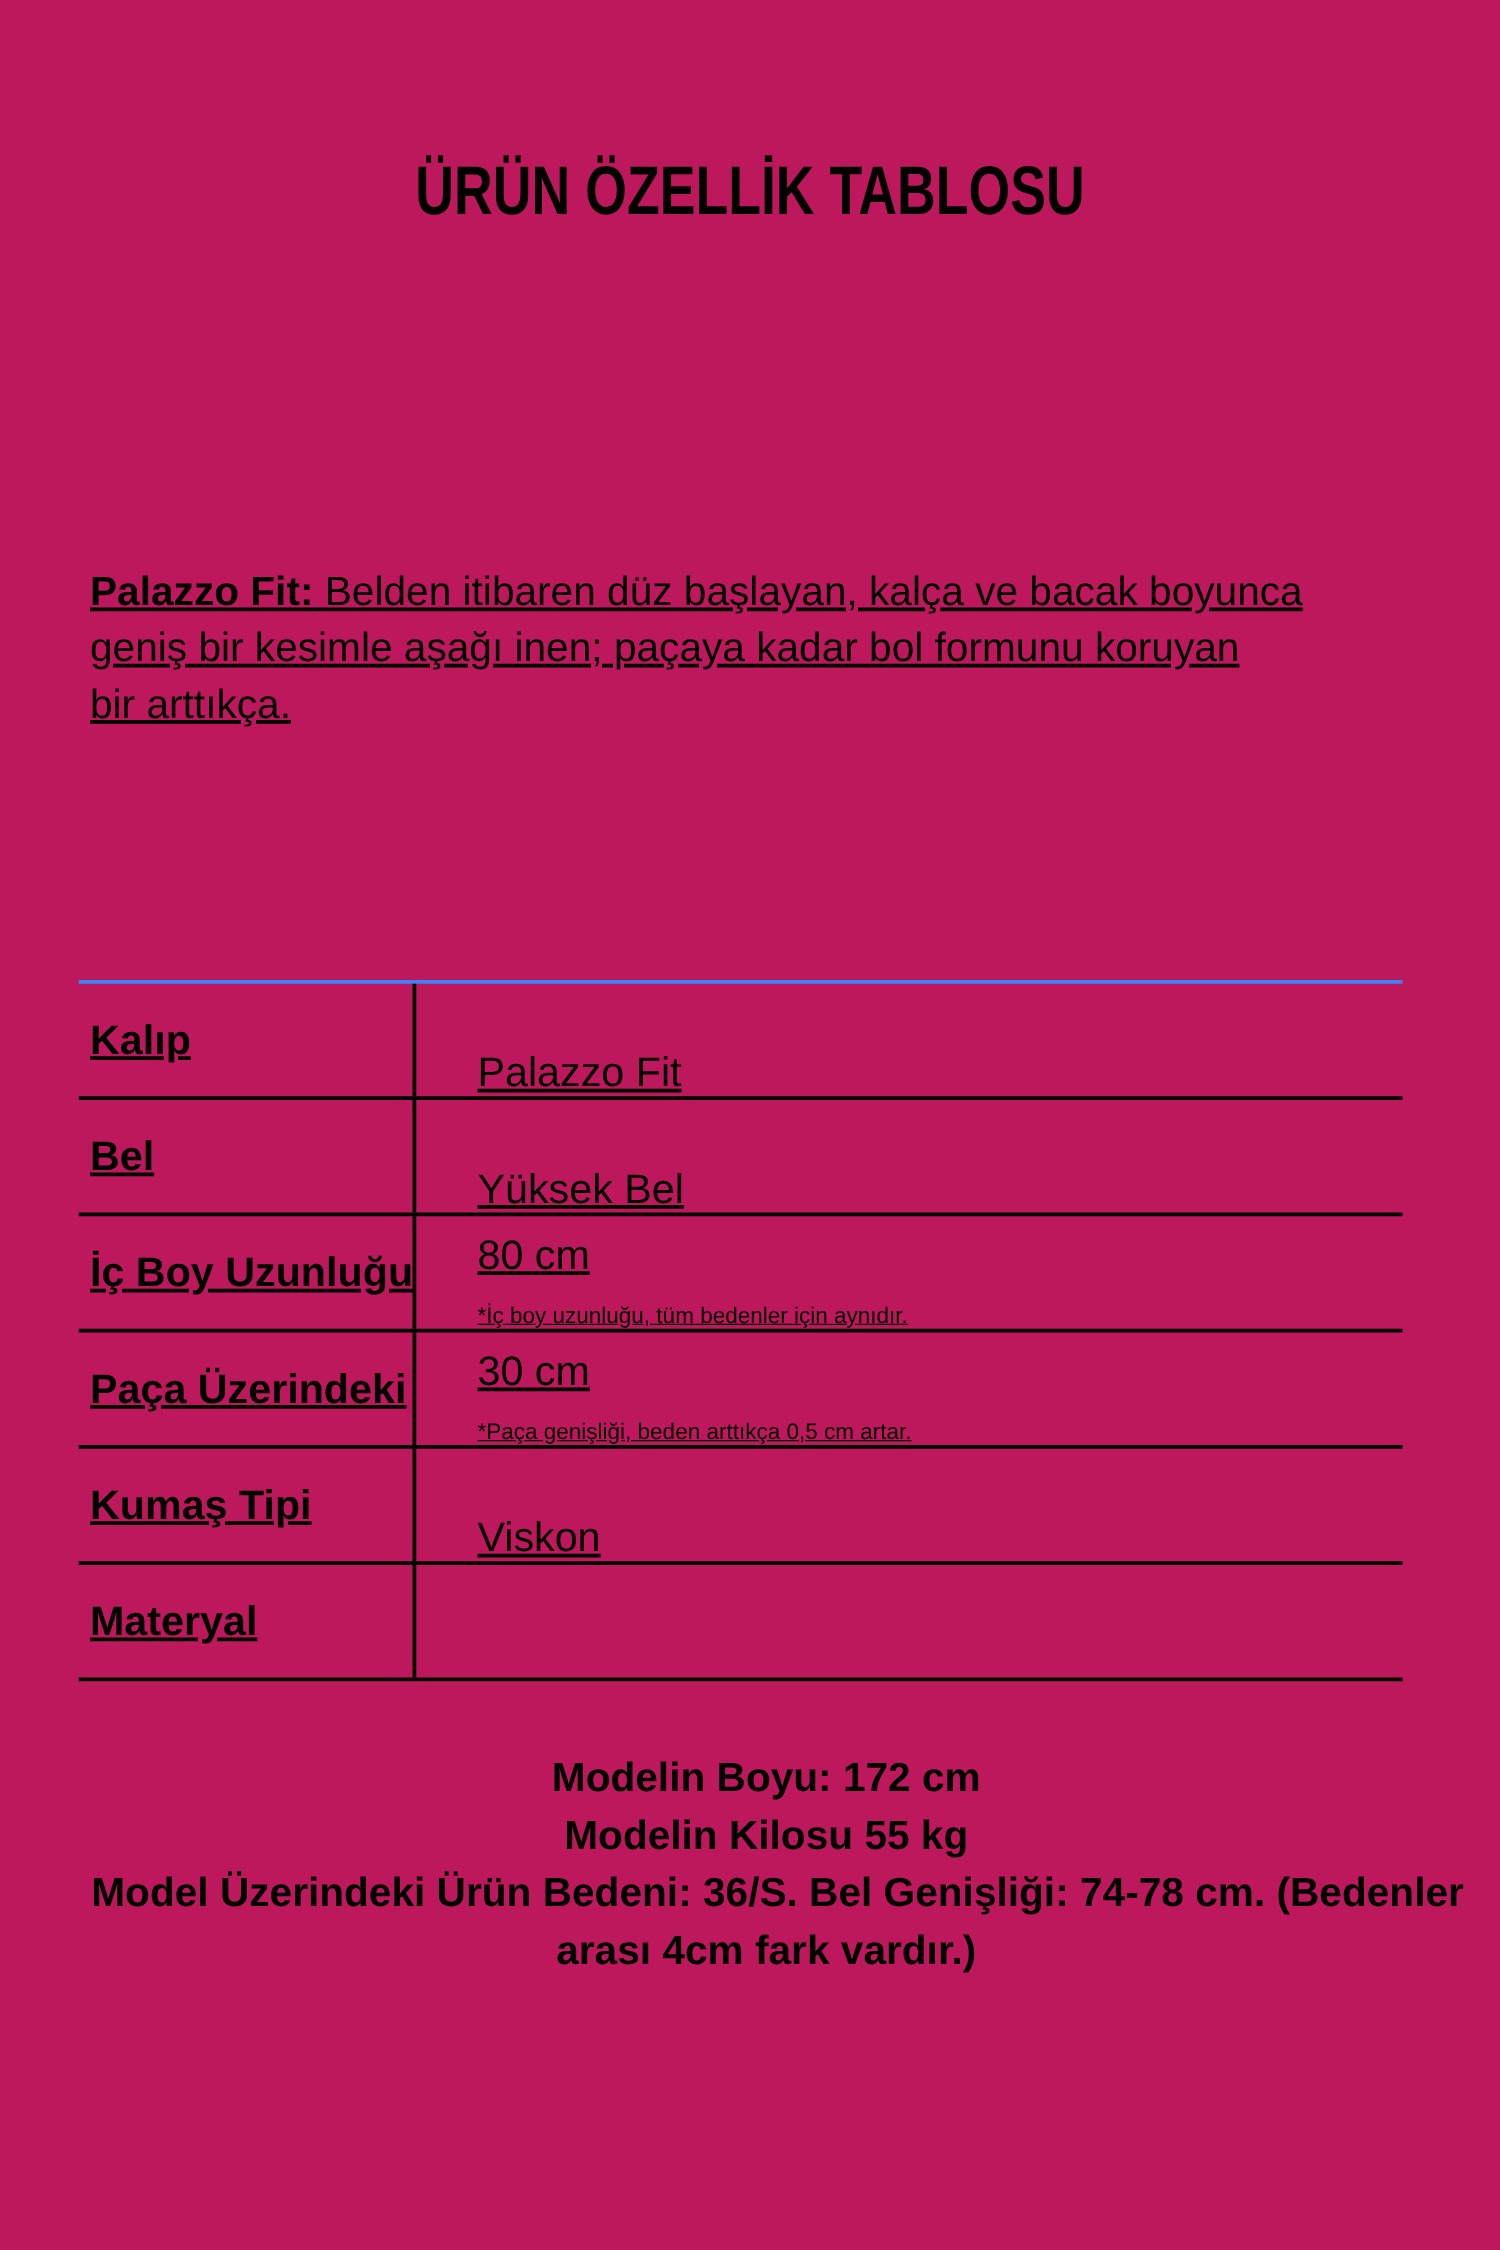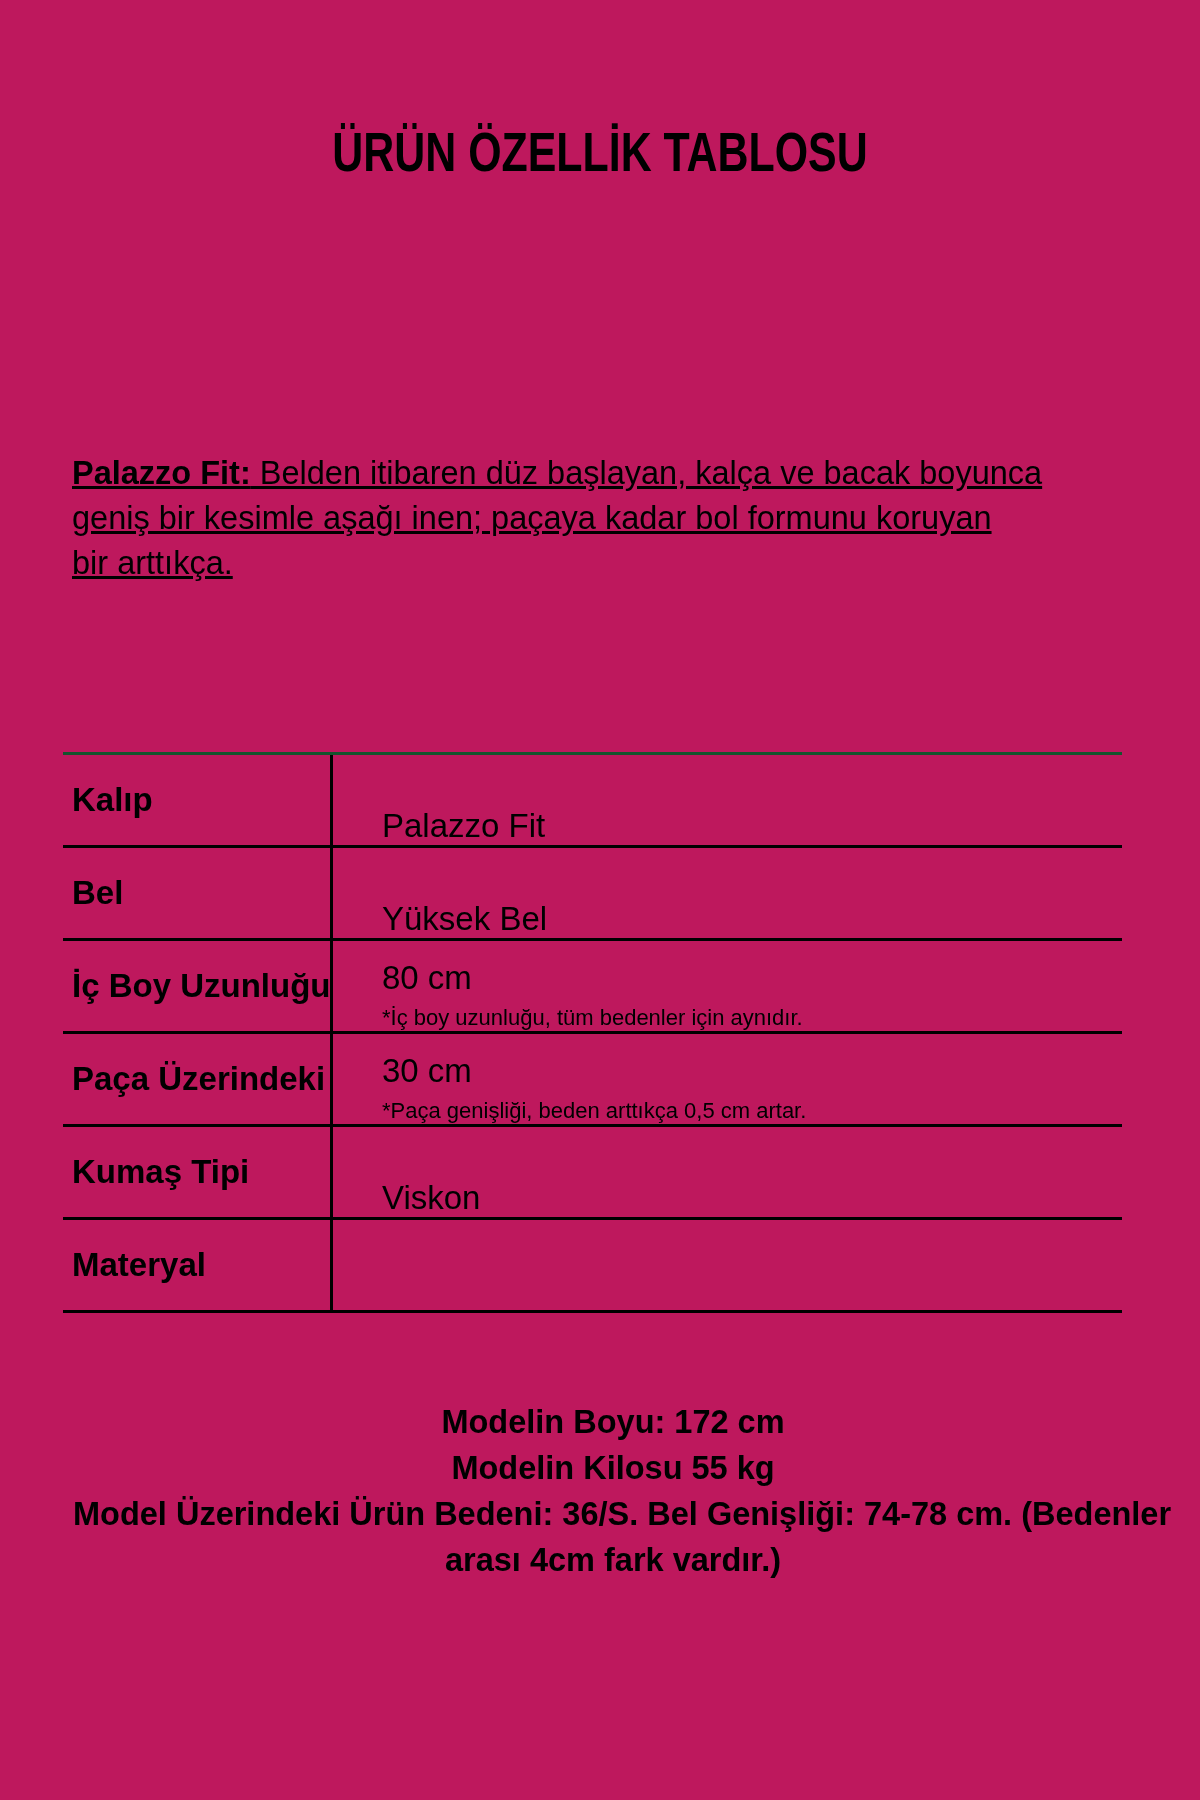--- a/index.html
+++ b/index.html
@@ -39,23 +39,24 @@
     line-height: 45px;
     font-weight: 400;
   }
   .desc .line { display: block; white-space: nowrap; text-decoration: underline; }
   .desc b { font-weight: 700; }
 
   
   .spec-table {
     position: absolute;
     left: 63px;
-    top: 752px;
+    top: 784px;
     width: 1059px;
-    border-top: 3px solid #14532d;
+    border-top: 3px solid #3b82f6;
+    text-decoration: underline;
   }
   .row {
     display: flex;
     height: 93px;
     border-bottom: 3px solid #000000;
   }
   .cell-label {
     width: 270px;
     flex: 0 0 270px;
     border-right: 3px solid #000000;
@@ -69,22 +70,22 @@
   .cell-value {
     flex: 1;
     display: flex;
     flex-direction: column;
     justify-content: flex-end;
     padding-left: 49px;
     font-size: 33px;
     font-weight: 400;
   }
   .cell-value .note {
-    font-size: 22px;
-    margin-top: 8px;
+    font-size: 18px;
+    margin-top: 19px;
     font-weight: 400;
   }
 
   
   .model-info {
     position: absolute;
     left: 73px;
     top: 1399px;
     width: 1080px;
     font-size: 32.5px;

